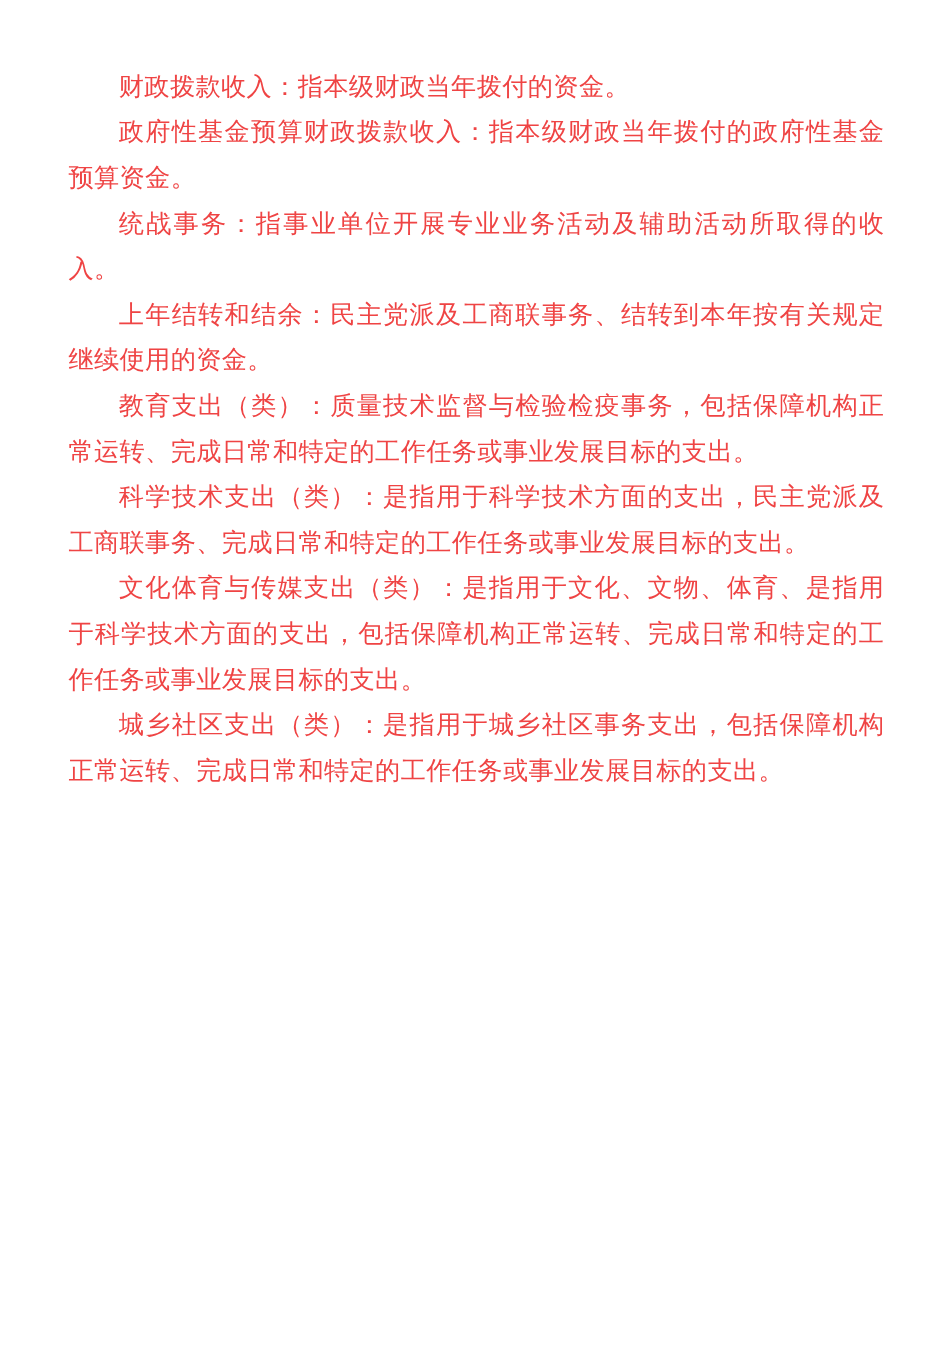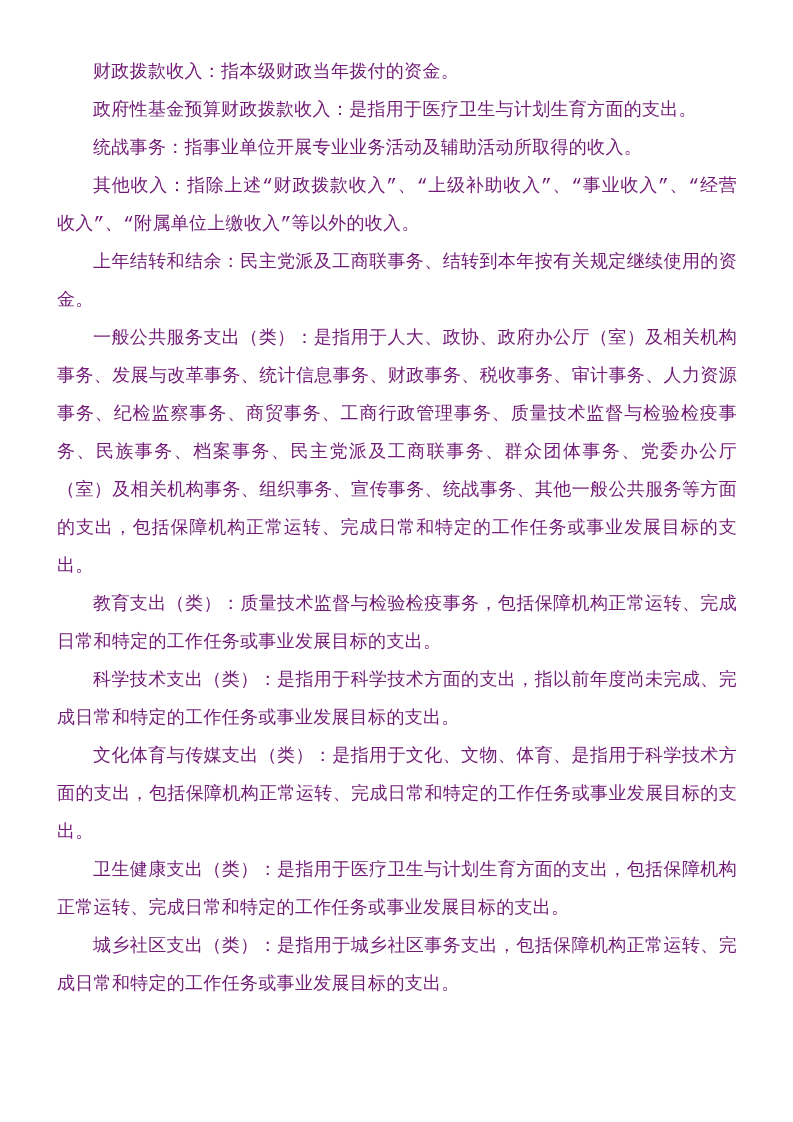--- a/index.html
+++ b/index.html
@@ -14,43 +14,39 @@
     margin: 0;
     background: #ffffff;
     box-sizing: border-box;
     padding: 53px 56px 0 57px;
     overflow: hidden;
     font-family: "Liberation Serif", "DejaVu Serif", serif;
   }
   .doc-body p {
     margin: 0;
     padding: 0;
-    color: #701a75;
-    font-size: 18px;
+    color: #ef4444;
+    font-size: 21px;
     line-height: 38px;
     letter-spacing: 0.3px;
     text-align: justify;
     text-justify: inter-ideograph;
     text-indent: 2em;
     word-break: break-all;
     overflow-wrap: break-word;
-    font-family: Liberation Mono, monospace;
   }
 </style>
 </head>
 <body>
 
 <div class="page">
   <div class="doc-body">
     <p>财政拨款收入：指本级财政当年拨付的资金。</p>
-    <p>政府性基金预算财政拨款收入：是指用于医疗卫生与计划生育方面的支出。</p>
+    <p>政府性基金预算财政拨款收入：指本级财政当年拨付的政府性基金预算资金。</p>
     <p>统战事务：指事业单位开展专业业务活动及辅助活动所取得的收入。</p>
-    <p>其他收入：指除上述“财政拨款收入”、“上级补助收入”、“事业收入”、“经营收入”、“附属单位上缴收入”等以外的收入。</p>
     <p>上年结转和结余：民主党派及工商联事务、结转到本年按有关规定继续使用的资金。</p>
-    <p>一般公共服务支出（类）：是指用于人大、政协、政府办公厅（室）及相关机构事务、发展与改革事务、统计信息事务、财政事务、税收事务、审计事务、人力资源事务、纪检监察事务、商贸事务、工商行政管理事务、质量技术监督与检验检疫事务、民族事务、档案事务、民主党派及工商联事务、群众团体事务、党委办公厅（室）及相关机构事务、组织事务、宣传事务、统战事务、其他一般公共服务等方面的支出，包括保障机构正常运转、完成日常和特定的工作任务或事业发展目标的支出。</p>
     <p>教育支出（类）：质量技术监督与检验检疫事务，包括保障机构正常运转、完成日常和特定的工作任务或事业发展目标的支出。</p>
-    <p>科学技术支出（类）：是指用于科学技术方面的支出，指以前年度尚未完成、完成日常和特定的工作任务或事业发展目标的支出。</p>
+    <p>科学技术支出（类）：是指用于科学技术方面的支出，民主党派及工商联事务、完成日常和特定的工作任务或事业发展目标的支出。</p>
     <p>文化体育与传媒支出（类）：是指用于文化、文物、体育、是指用于科学技术方面的支出，包括保障机构正常运转、完成日常和特定的工作任务或事业发展目标的支出。</p>
-    <p>卫生健康支出（类）：是指用于医疗卫生与计划生育方面的支出，包括保障机构正常运转、完成日常和特定的工作任务或事业发展目标的支出。</p>
     <p>城乡社区支出（类）：是指用于城乡社区事务支出，包括保障机构正常运转、完成日常和特定的工作任务或事业发展目标的支出。</p>
 
   </div>
 </div>
 
 </body></html>

